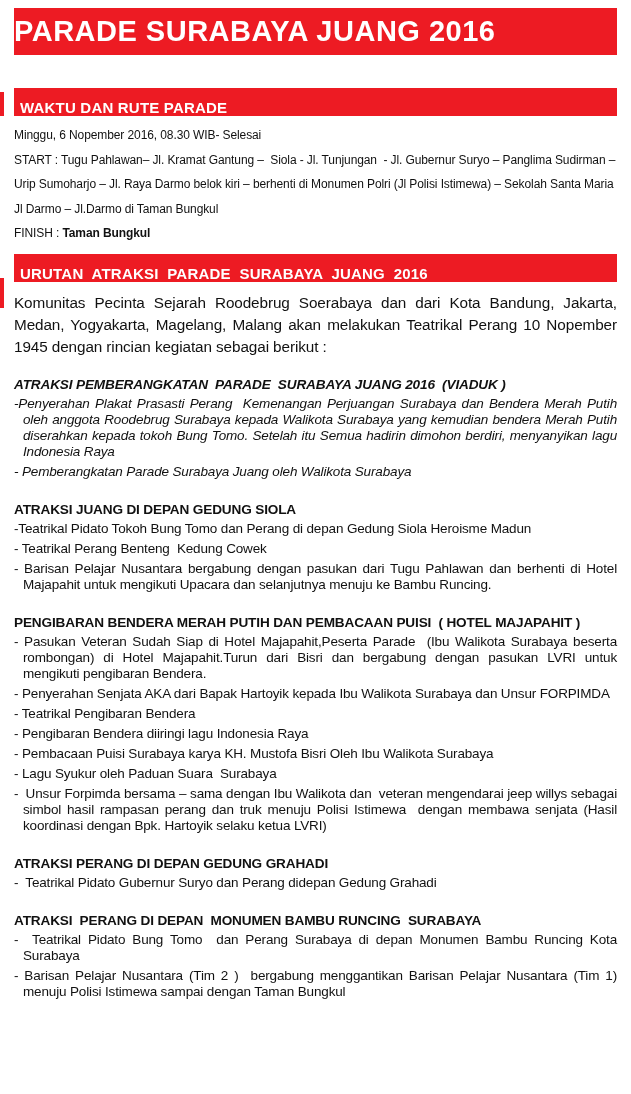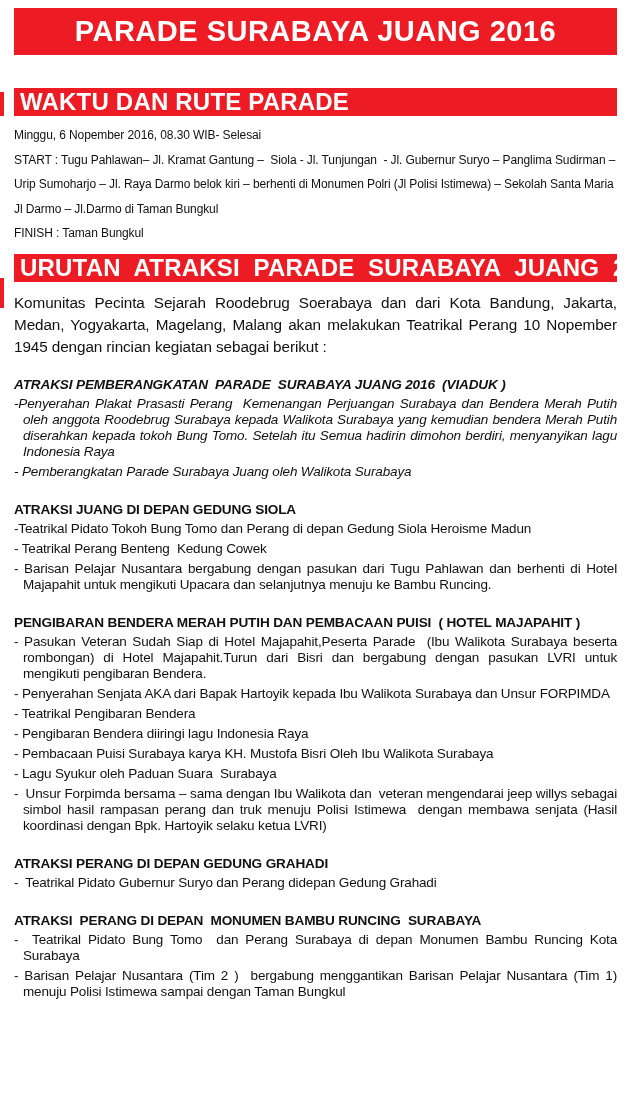--- a/index.html
+++ b/index.html
@@ -6,35 +6,35 @@
   body{
     width:631px;height:1094px;overflow:hidden;background:#ffffff;
     font-family:"Liberation Sans", sans-serif;color:#111111;
     position:relative;
   }
   .page{padding:8px 14px 0 14px;position:relative;}
   .edge-sliver{position:absolute;left:0;width:4px;background:#ED1B23;}
   .sliver-1{top:92px;height:24px;}
   .sliver-2{top:278px;height:30px;}
   .title-bar{
-    background:#ED1B23;height:47px;display:flex;align-items:center;justify-content:center;
+    background:#ED1B23;height:47px;display:flex;align-items:center;justify-content:flex-start;
   }
   .title-bar h1{
     margin:0;color:#fff;font-size:29px;font-weight:bold;letter-spacing:.5px;white-space:pre;
   }
   .bar{
-    background:#ED1B23;color:#fff;font-weight:bold;font-size:24px;
+    background:#ED1B23;color:#fff;font-weight:bold;font-size:15px;
     height:28px;display:flex;align-items:flex-end;padding:0 6px;white-space:pre;letter-spacing:.2px;
   }
   .bar-waktu{margin-top:33px;}
   .bar-urutan{margin-top:8px;}
   .schedule{
     margin:7px 0 0 0;font-size:12px;line-height:24.5px;white-space:pre-wrap;letter-spacing:-.1px;
   }
-  .schedule b{font-weight:normal;}
+  .schedule b{font-weight:bold;}
   .intro{
     margin:10px 0 0 0;font-size:15.3px;line-height:22px;text-align:justify;
     white-space:pre-wrap;letter-spacing:-.1px;
   }
   .group{margin-top:22px;}
   .group:first-of-type{margin-top:19px;font-style:italic;}
   .group-heading{
     margin:0;font-size:13.6px;line-height:15px;font-weight:bold;white-space:pre-wrap;letter-spacing:-.15px;
   }
   .items{margin-top:3px;}

